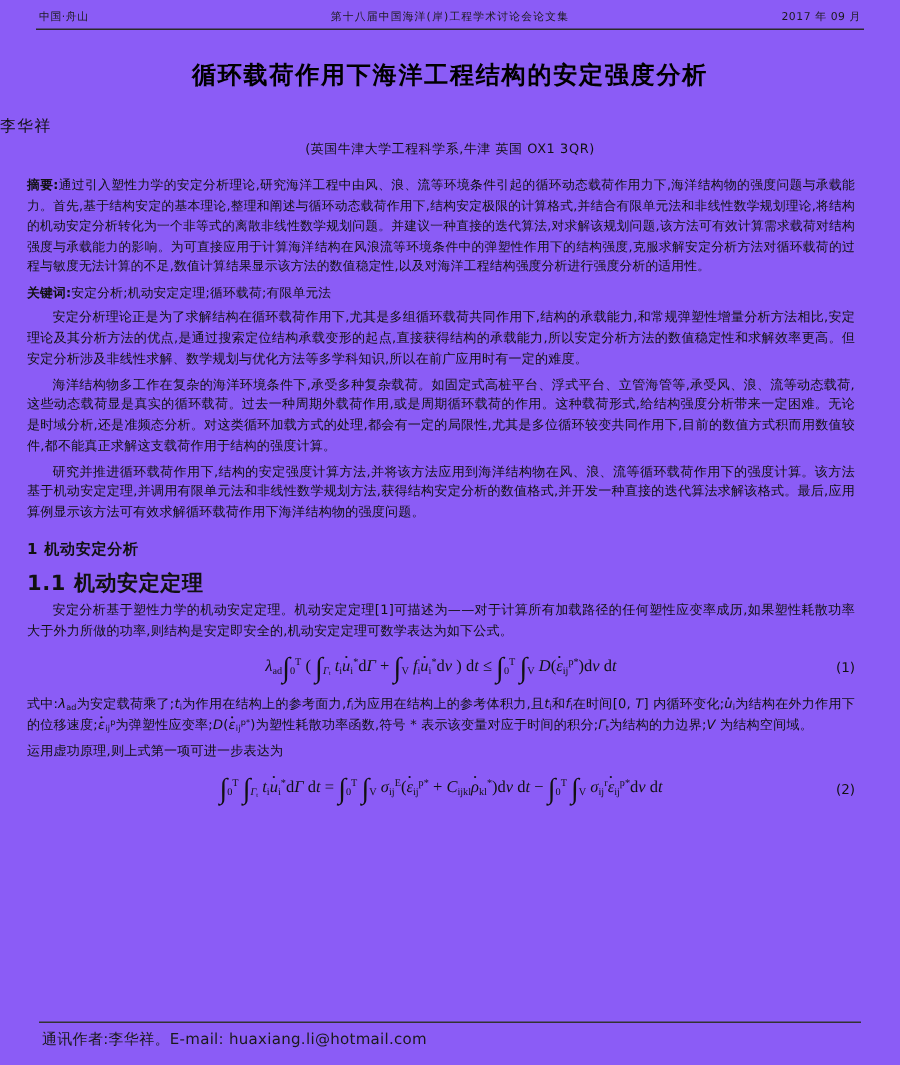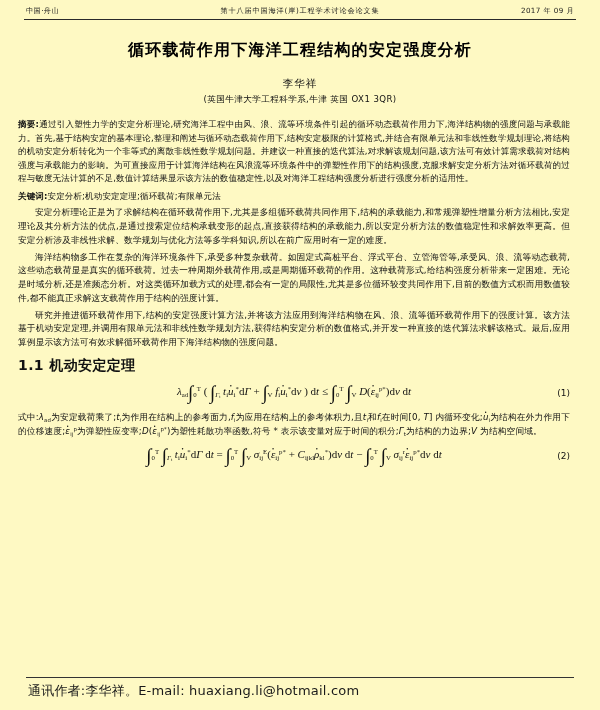--- a/index.html
+++ b/index.html
@@ -13,21 +13,21 @@
     font-family: "Liberation Serif", serif;
     color: #111;
     overflow: hidden;
   }
   .page {
     position: relative;
     width: 600px;
     height: 710px;
     box-sizing: border-box;
     padding: 0;
-    background: #fef9c3;
+    background: #8b5cf6;
   }
 
   
   .runhead {
     display: flex;
     align-items: center;
     justify-content: space-between;
     font-family: "DejaVu Sans", sans-serif;
     font-size: 7.2px;
     color: #1a1a1a;
@@ -47,21 +47,20 @@
   .title {
     text-align: center;
     font-family: "DejaVu Sans", sans-serif;
     font-weight: bold;
     font-size: 16px;
     letter-spacing: 1.2px;
     margin: 20px 0 16px 0;
     color: #000;
   }
   .author {
-    text-align: center;
     font-size: 10.5px;
     font-family: "DejaVu Sans", sans-serif;
     margin: 2px 0 3px 0;
     letter-spacing: 1px;
   }
   .affil {
     text-align: center;
     font-size: 8.6px;
     font-family: "DejaVu Sans", sans-serif;
     margin: 1px 0 12px 0;
@@ -145,21 +144,21 @@
     right: 0;
     bottom: 10px;
   }
   .foot-rule {
     height: 0.8px;
     background: #333;
     margin: 0 26px 4px 26px;
   }
   .foot {
     padding: 0 28px;
-    font-size: 13px;
+    font-size: 10px;
     font-family: "DejaVu Sans", sans-serif;
     color: #1a1a1a;
     letter-spacing: 0.2px;
   }
 </style>
 </head>
 <body>
 
 <div class="page">
 
@@ -179,36 +178,39 @@
     <div class="abstract">
       <p><span class="lead">摘要:</span><span>通过引入塑性力学的安定分析理论,研究海洋工程中由风、浪、流等环境条件引起的循环动态载荷作用力下,海洋结构物的强度问题与承载能力。首先,基于结构安定的基本理论,整理和阐述与循环动态载荷作用下,结构安定极限的计算格式,并结合有限单元法和非线性数学规划理论,将结构的机动安定分析转化为一个非等式的离散非线性数学规划问题。并建议一种直接的迭代算法,对求解该规划问题,该方法可有效计算需求载荷对结构强度与承载能力的影响。为可直接应用于计算海洋结构在风浪流等环境条件中的弹塑性作用下的结构强度,克服求解安定分析方法对循环载荷的过程与敏度无法计算的不足,数值计算结果显示该方法的数值稳定性,以及对海洋工程结构强度分析进行强度分析的适用性。</span></p>
     </div>
 
     <p class="kw"><span class="lead">关键词:</span><span>安定分析;机动安定定理;循环载荷;有限单元法</span></p>
 
     <p class="indent">安定分析理论正是为了求解结构在循环载荷作用下,尤其是多组循环载荷共同作用下,结构的承载能力,和常规弹塑性增量分析方法相比,安定理论及其分析方法的优点,是通过搜索定位结构承载变形的起点,直接获得结构的承载能力,所以安定分析方法的数值稳定性和求解效率更高。但安定分析涉及非线性求解、数学规划与优化方法等多学科知识,所以在前广应用时有一定的难度。</p>
     <p class="indent">海洋结构物多工作在复杂的海洋环境条件下,承受多种复杂载荷。如固定式高桩平台、浮式平台、立管海管等,承受风、浪、流等动态载荷,这些动态载荷显是真实的循环载荷。过去一种周期外载荷作用,或是周期循环载荷的作用。这种载荷形式,给结构强度分析带来一定困难。无论是时域分析,还是准频态分析。对这类循环加载方式的处理,都会有一定的局限性,尤其是多位循环较变共同作用下,目前的数值方式积而用数值较件,都不能真正求解这支载荷作用于结构的强度计算。</p>
     <p class="indent">研究并推进循环载荷作用下,结构的安定强度计算方法,并将该方法应用到海洋结构物在风、浪、流等循环载荷作用下的强度计算。该方法基于机动安定定理,并调用有限单元法和非线性数学规划方法,获得结构安定分析的数值格式,并开发一种直接的迭代算法求解该格式。最后,应用算例显示该方法可有效求解循环载荷作用下海洋结构物的强度问题。</p>
 
+    <h2 class="sec">1  机动安定分析</h2>
     <h3 class="subsec">1.1 机动安定定理</h3>
+    <p class="indent">安定分析基于塑性力学的机动安定定理。机动安定定理[1]可描述为——对于计算所有加载路径的任何塑性应变率成历,如果塑性耗散功率大于外力所做的功率,则结构是安定即安全的,机动安定定理可数学表达为如下公式。</p>
 
     <div class="eq">
       <span>
         <span class="mi">λ</span><sub>ad</sub><span class="int">∫</span><sub>0</sub><sup>T</sup>
         ( <span class="int">∫</span><sub><span class="mi">Γ</span><sub>t</sub></sub>
         <span class="mi">t</span><sub>i</sub><span class="ov"><span class="dot">•</span><span class="mi">u</span></span><sub>i</sub><sup>*</sup>d<span class="mi">Γ</span>
         + <span class="int">∫</span><sub>V</sub> <span class="mi">f</span><sub>i</sub><span class="ov"><span class="dot">•</span><span class="mi">u</span></span><sub>i</sub><sup>*</sup>d<span class="mi">v</span> )
         d<span class="mi">t</span> ≤ <span class="int">∫</span><sub>0</sub><sup>T</sup>
         <span class="int">∫</span><sub>V</sub> <span class="mi">D</span>(<span class="ov"><span class="dot">•</span><span class="mi">ε</span></span><sub>ij</sub><sup>p*</sup>)d<span class="mi">v</span> d<span class="mi">t</span>
       </span>
       <span class="num">(1)</span>
     </div>
 
     <p>式中:<span class="mi">λ</span><sub>ad</sub>为安定载荷乘了;<span class="mi">t</span><sub>i</sub>为作用在结构上的参考面力,<span class="mi">f</span><sub>i</sub>为应用在结构上的参考体积力,且<span class="mi">t</span><sub>i</sub>和<span class="mi">f</span><sub>i</sub>在时间[0, <span class="mi">T</span>] 内循环变化;<span class="ov"><span class="dot">•</span><span class="mi">u</span></span><sub>i</sub>为结构在外力作用下的位移速度;<span class="ov"><span class="dot">•</span><span class="mi">ε</span></span><sub>ij</sub><sup>p</sup>为弹塑性应变率;<span class="mi">D</span>(<span class="ov"><span class="dot">•</span><span class="mi">ε</span></span><sub>ij</sub><sup>p*</sup>)为塑性耗散功率函数,符号 * 表示该变量对应于时间的积分;<span class="mi">Γ</span><sub>t</sub>为结构的力边界;<span class="mi">V</span> 为结构空间域。</p>
 
+    <p>运用虚功原理,则上式第一项可进一步表达为</p>
 
     <div class="eq">
       <span>
         <span class="int">∫</span><sub>0</sub><sup>T</sup> <span class="int">∫</span><sub><span class="mi">Γ</span><sub>t</sub></sub>
         <span class="mi">t</span><sub>i</sub><span class="ov"><span class="dot">•</span><span class="mi">u</span></span><sub>i</sub><sup>*</sup>d<span class="mi">Γ</span> d<span class="mi">t</span> =
         <span class="int">∫</span><sub>0</sub><sup>T</sup> <span class="int">∫</span><sub>V</sub>
         <span class="mi">σ</span><sub>ij</sub><sup>E</sup>(<span class="ov"><span class="dot">•</span><span class="mi">ε</span></span><sub>ij</sub><sup>p*</sup> + <span class="mi">C</span><sub>ijkl</sub><span class="ov"><span class="dot">•</span><span class="mi">ρ</span></span><sub>kl</sub><sup>*</sup>)d<span class="mi">v</span> d<span class="mi">t</span> −
         <span class="int">∫</span><sub>0</sub><sup>T</sup> <span class="int">∫</span><sub>V</sub>
         <span class="mi">σ</span><sub>ij</sub><sup>r</sup><span class="ov"><span class="dot">•</span><span class="mi">ε</span></span><sub>ij</sub><sup>p*</sup>d<span class="mi">v</span> d<span class="mi">t</span>
       </span>

